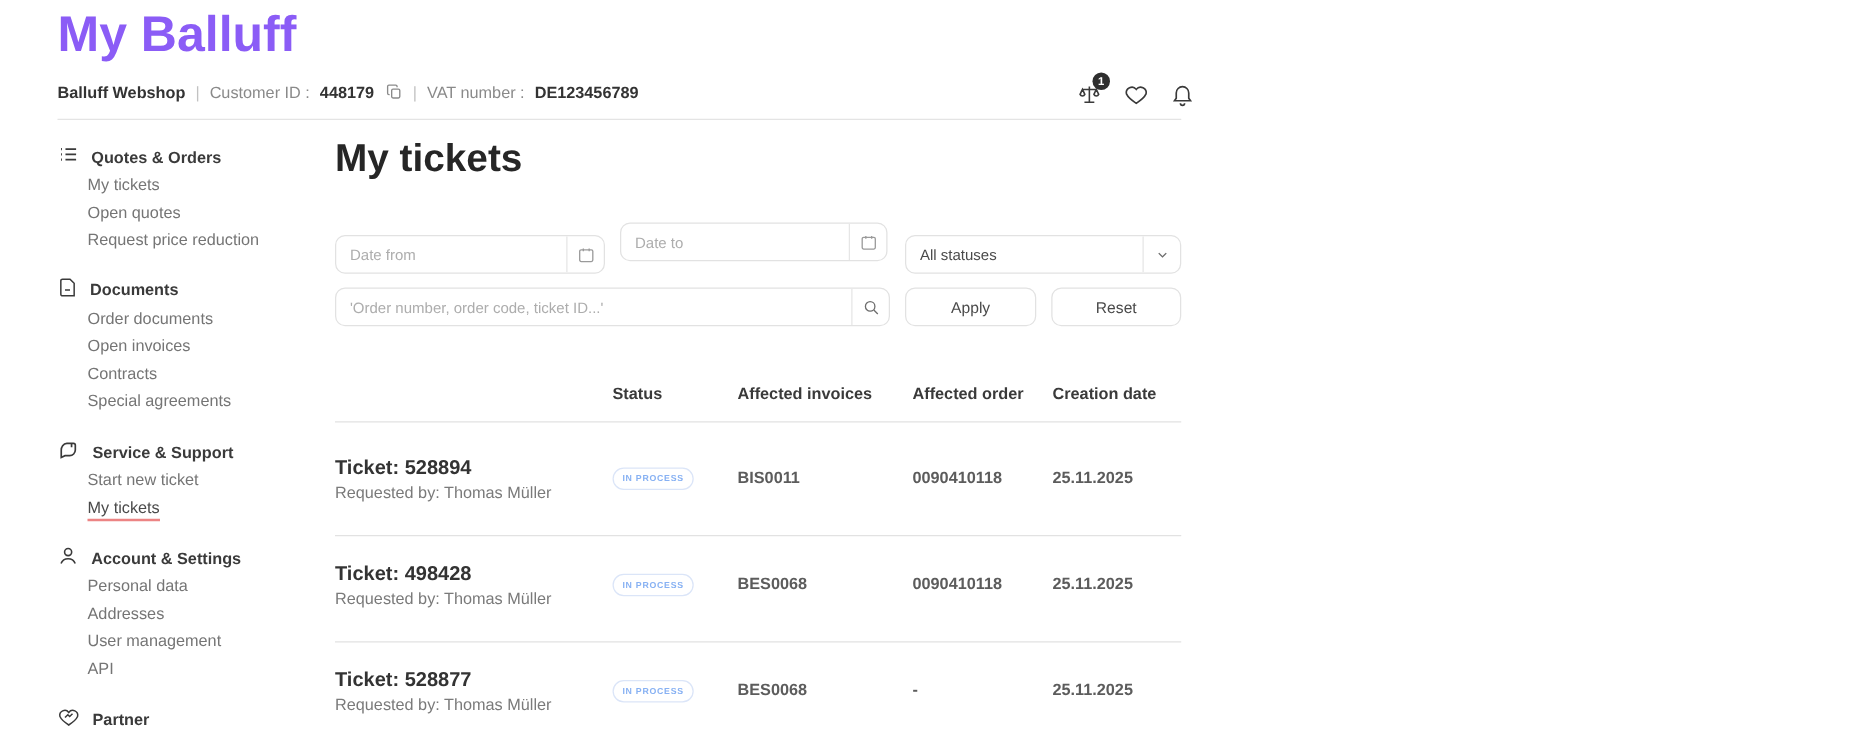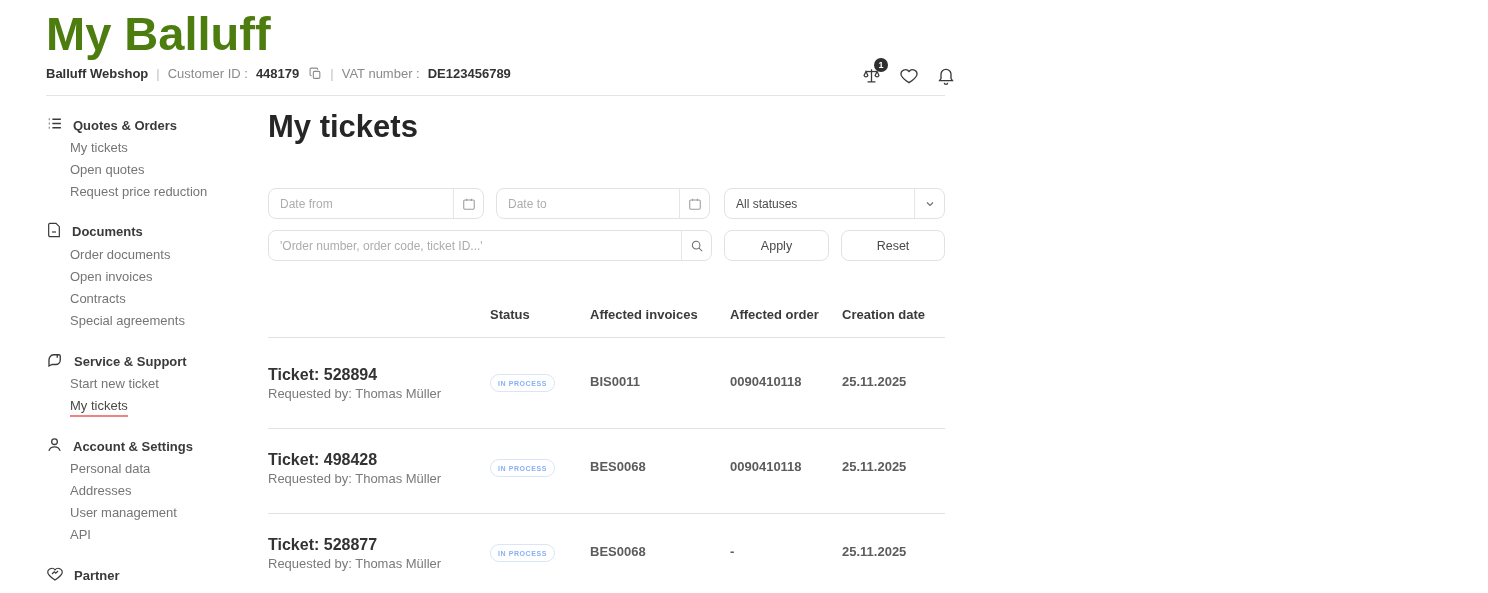--- a/index.html
+++ b/index.html
@@ -1,21 +1,21 @@
 <!DOCTYPE html>
 <html><head>
 <meta charset="utf-8">
 <style>
   * { margin:0; padding:0; box-sizing:border-box; }
   html,body { width:1488px; height:593px; background:#ffffff; overflow:hidden;
     font-family:"Liberation Sans","DejaVu Sans",sans-serif; }
   .page { position:relative; width:1488px; height:593px; background:#fff; }
 
   
-  .app-title { position:absolute; left:46px; top:6px; font-size:47px; font-weight:bold; color:#4d7c0f; }
+  .app-title { position:absolute; left:46px; top:6px; font-size:40px; font-weight:bold; color:#8b5cf6; }
   .meta-row { position:absolute; left:46px; top:66px; display:flex; align-items:center; gap:8px; font-size:13px; color:#8a8a8a; }
   .meta-bold { font-weight:bold; color:#333; }
   .meta-sep { color:#c2c2c2; }
   .copy-btn { display:inline-flex; align-items:center; cursor:pointer; margin-left:2px; }
   .top-icons { position:absolute; left:862px; top:66px; display:flex; align-items:center; gap:17px; }
   .icon-wrap { position:relative; width:20px; height:20px; cursor:pointer; }
   .icon-badge { position:absolute; top:-8px; right:-6px; width:14px; height:14px; border-radius:50%;
     background:#2e2e2e; color:#fff; font-size:9px; font-weight:bold; display:flex; align-items:center; justify-content:center; }
   .header-line { position:absolute; left:46px; top:95px; width:899px; height:1px; background:#e4e4e4; }
 
@@ -171,21 +171,21 @@
 
     <div class="fieldbox" style="left:0; top:83px; width:216px;">
       <input type="text" placeholder="Date from" style="">
       <span class="field-iconbox">
         <svg width="14" height="14" viewBox="0 0 24 24" fill="none" stroke="#9a9a9a" stroke-width="1.8">
           <rect x="3" y="5" width="18" height="16" rx="2"></rect>
             <path d="M8 3v4M16 3v4"></path>
         </svg>
       </span>
     </div>
-    <div class="fieldbox" style="left:228px; top:83px; width:214px;">
+    <div class="fieldbox" style="left:228px; top:73px; width:214px;">
       <input type="text" placeholder="Date to" style="">
       <span class="field-iconbox">
         <svg width="14" height="14" viewBox="0 0 24 24" fill="none" stroke="#9a9a9a" stroke-width="1.8">
           <rect x="3" y="5" width="18" height="16" rx="2"></rect>
             <path d="M8 3v4M16 3v4"></path>
         </svg>
       </span>
     </div>
     <div class="fieldbox selectbox" style="left:456px; top:83px; width:221px;">
       <span class="select-value">All statuses</span>

